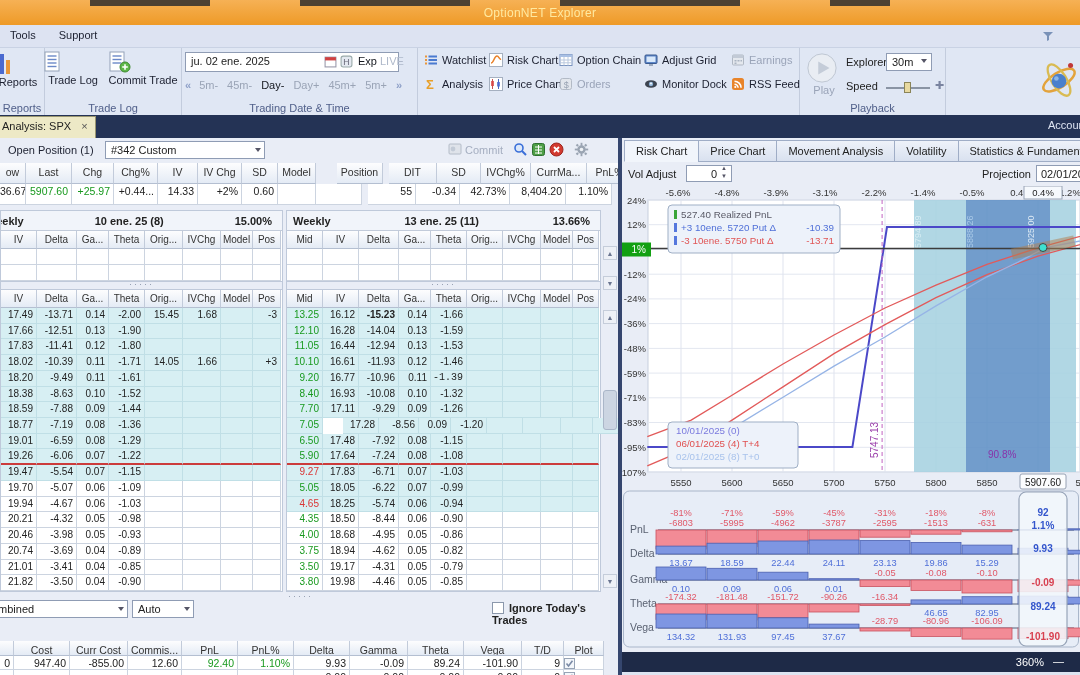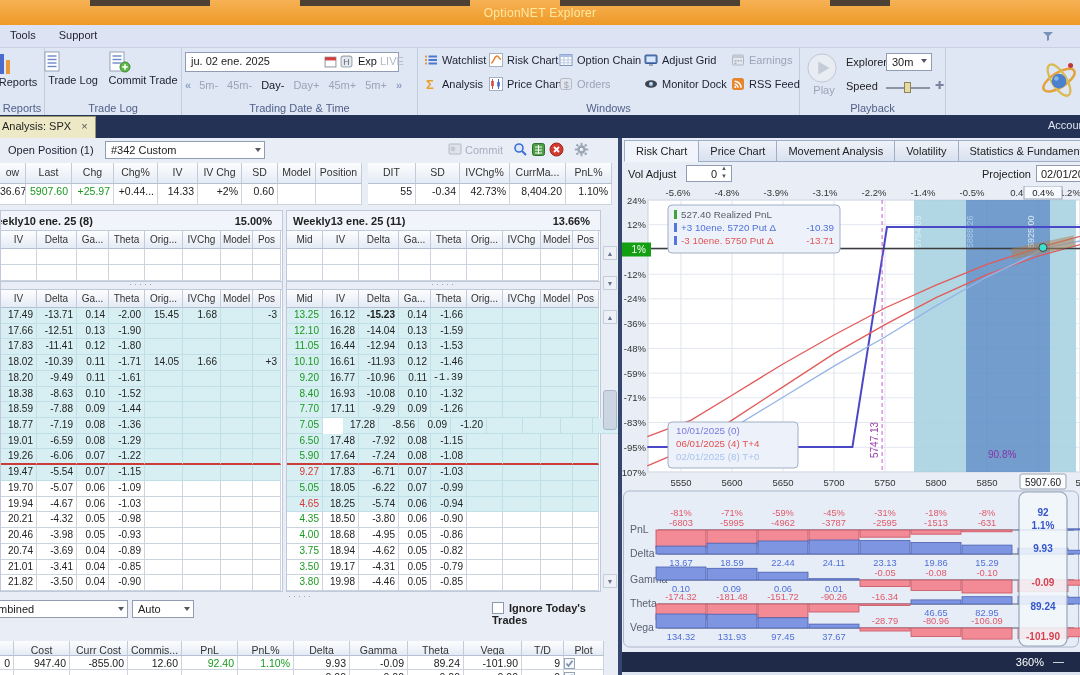--- a/index.html
+++ b/index.html
@@ -34,21 +34,21 @@
 #right-panel{left:622px;top:138px;width:458px;height:537px;background:#e9edf6;overflow:hidden}
 
 .trow{display:flex}
 .tc,.th{border-right:1px solid #ccd4e0;border-bottom:1px solid #ccd4e0;overflow:hidden;white-space:nowrap;flex:none;text-align:right;padding:1px 3px 0 0;background:#fff;font-size:10.5px}
 .th{background:linear-gradient(#fdfdfe,#e4ebf5);text-align:center;color:#333;padding:3px 1px 0 1px;border-right:1px solid #c2cbda;border-bottom:1px solid #b4bfd1}
 .tc.g{color:#18991e}.tc.r{color:#da3535}.tc.cy{background:#d7eff3;border-color:#c0dfe6}
 .tc.rl{border-bottom:2px solid #cc3b3b}
 .chain-grp{position:absolute;top:72px;height:382px;background:#fff;border:1px solid #bfc9da}
 .band{display:flex;height:20px;background:#f1f4fa;border-bottom:1px solid #c2cbda;font-weight:bold;font-size:11px;align-items:center;overflow:hidden}
 .band .bweek{flex:none;white-space:nowrap}
-.band .bexp{flex:1;text-align:left;white-space:nowrap}
+.band .bexp{flex:1;text-align:center;white-space:nowrap}
 .band .bpct{flex:none;padding-right:10px}
 .colh .th{font-size:10px;padding-top:3px;height:18px}
 .erows .tc{height:16px}
 .divider{height:9px;background:#e9edf6;border-bottom:1px solid #bfc9da;border-top:1px solid #bfc9da;text-align:center;line-height:5px;color:#8d97ab;font-size:8px;letter-spacing:1px}
 .drows .tc{height:15.72px;font-size:10px;padding-top:1px}
 .sb{position:absolute;left:603px;width:14px;background:#edf0f6;border:1px solid #c5cdda;text-align:center;color:#6a7590;font-size:7px;line-height:13px;height:14px}
 .sbthumb{position:absolute;left:603px;width:14px;background:#ccd5e2;border:1px solid #aab6c8;border-radius:3px}
 .combo{position:absolute;height:18px;background:#fff;border:1px solid #8f9cb4;padding:2px 4px 0 5px;overflow:hidden;white-space:nowrap}
 .combo .ar{position:absolute;right:3px;top:6px;width:0;height:0;border-left:3.5px solid transparent;border-right:3.5px solid transparent;border-top:4px solid #556}
 .chk{display:inline-block;width:12px;height:12px;background:#fff;border:1px solid #8b98ac;vertical-align:-2px;margin-right:5px}
@@ -243,21 +243,20 @@
                 <g fill="none" stroke="#fff" stroke-width="1.5">
                   <path d="M3.5 10.5 a7 7 0 0 1 0 0"></path>
                   <path d="M3.5 7.2 a3.6 3.6 0 0 1 3.6 3.6"></path>
                   <path d="M3.5 4.2 a6.6 6.6 0 0 1 6.6 6.6"></path>
                 </g>
                 <circle cx="4.3" cy="10" r="1.1" fill="#fff"></circle>
               </svg></span>
             <span>RSS Feed</span>
           </div>
         </div>
-      <div class="grp-label">Windows</div>
     </div>
     <div class="grp" style="left:800px;width:146px">
       <div class="a" style="left:6px;top:4px;text-align:center;width:36px">
         <span><svg width="32" height="32" viewBox="0 0 34 34">
               <circle cx="17" cy="17" r="15" fill="#e9edf3" stroke="#bcc4d0"></circle>
               <path d="M13 10 L25 17 L13 24 Z" fill="#c4ccd8"></path>
             </svg></span>
         <div style="color:#9aa4b8">Play</div>
       </div>
       <span class="a" style="left:46px;top:8px">Explorer</span>
@@ -347,21 +346,21 @@
           <div class="trow">
             <div class="trow">
               <div class="th " style="width: 26px; height: 21px;">ow</div>
               <div class="th " style="width: 46px; height: 21px;">Last</div>
               <div class="th " style="width: 42px; height: 21px;">Chg</div>
               <div class="th " style="width: 44px; height: 21px;">Chg%</div>
               <div class="th " style="width: 40px; height: 21px;">IV</div>
               <div class="th " style="width: 44px; height: 21px;">IV Chg</div>
               <div class="th " style="width: 36px; height: 21px;">SD</div>
               <div class="th " style="width: 38px; height: 21px;">Model</div>
-              <div class="th " style="width: 46px; height: 21px;">Position</div>
+              <div class="th " style="width: 46px; height: 21px; margin-left: 21px;">Position</div>
             </div>
           </div>
           <div style="width: 6px; background: rgb(233, 237, 246); flex: 0 0 auto;"></div>
           <div class="trow">
             <div class="trow">
               <div class="th" style="width: 48px; height: 21px;">DIT</div>
               <div class="th" style="width: 44px; height: 21px;">SD</div>
               <div class="th" style="width: 50px; height: 21px;">IVChg%</div>
               <div class="th" style="width: 56px; height: 21px;">CurrMa...</div>
               <div class="th" style="width: 46px; height: 21px;">PnL%</div>
@@ -828,21 +827,21 @@
             <div class="tc cy " style="width: 32px;">0.06</div>
             <div class="tc cy " style="width: 36px;">-0.94</div>
             <div class="tc cy " style="width: 36px;"></div>
             <div class="tc cy " style="width: 38px;"></div>
             <div class="tc cy " style="width: 32px;"></div>
             <div class="tc cy " style="width: 26px;"></div>
           </div>
           <div class="trow">
             <div class="tc g" style="width: 36px;">4.35</div>
             <div class="tc " style="width: 36px;">18.50</div>
-            <div class="tc " style="width: 40px;">-3.80</div>
+            <div class="tc " style="width: 40px;">-8.44</div>
             <div class="tc " style="width: 32px;">0.06</div>
             <div class="tc " style="width: 36px;">-0.90</div>
             <div class="tc " style="width: 36px;"></div>
             <div class="tc " style="width: 38px;"></div>
             <div class="tc " style="width: 32px;"></div>
             <div class="tc " style="width: 26px;"></div>
           </div>
           <div class="trow">
             <div class="tc g" style="width: 36px;">4.00</div>
             <div class="tc " style="width: 36px;">18.68</div>

